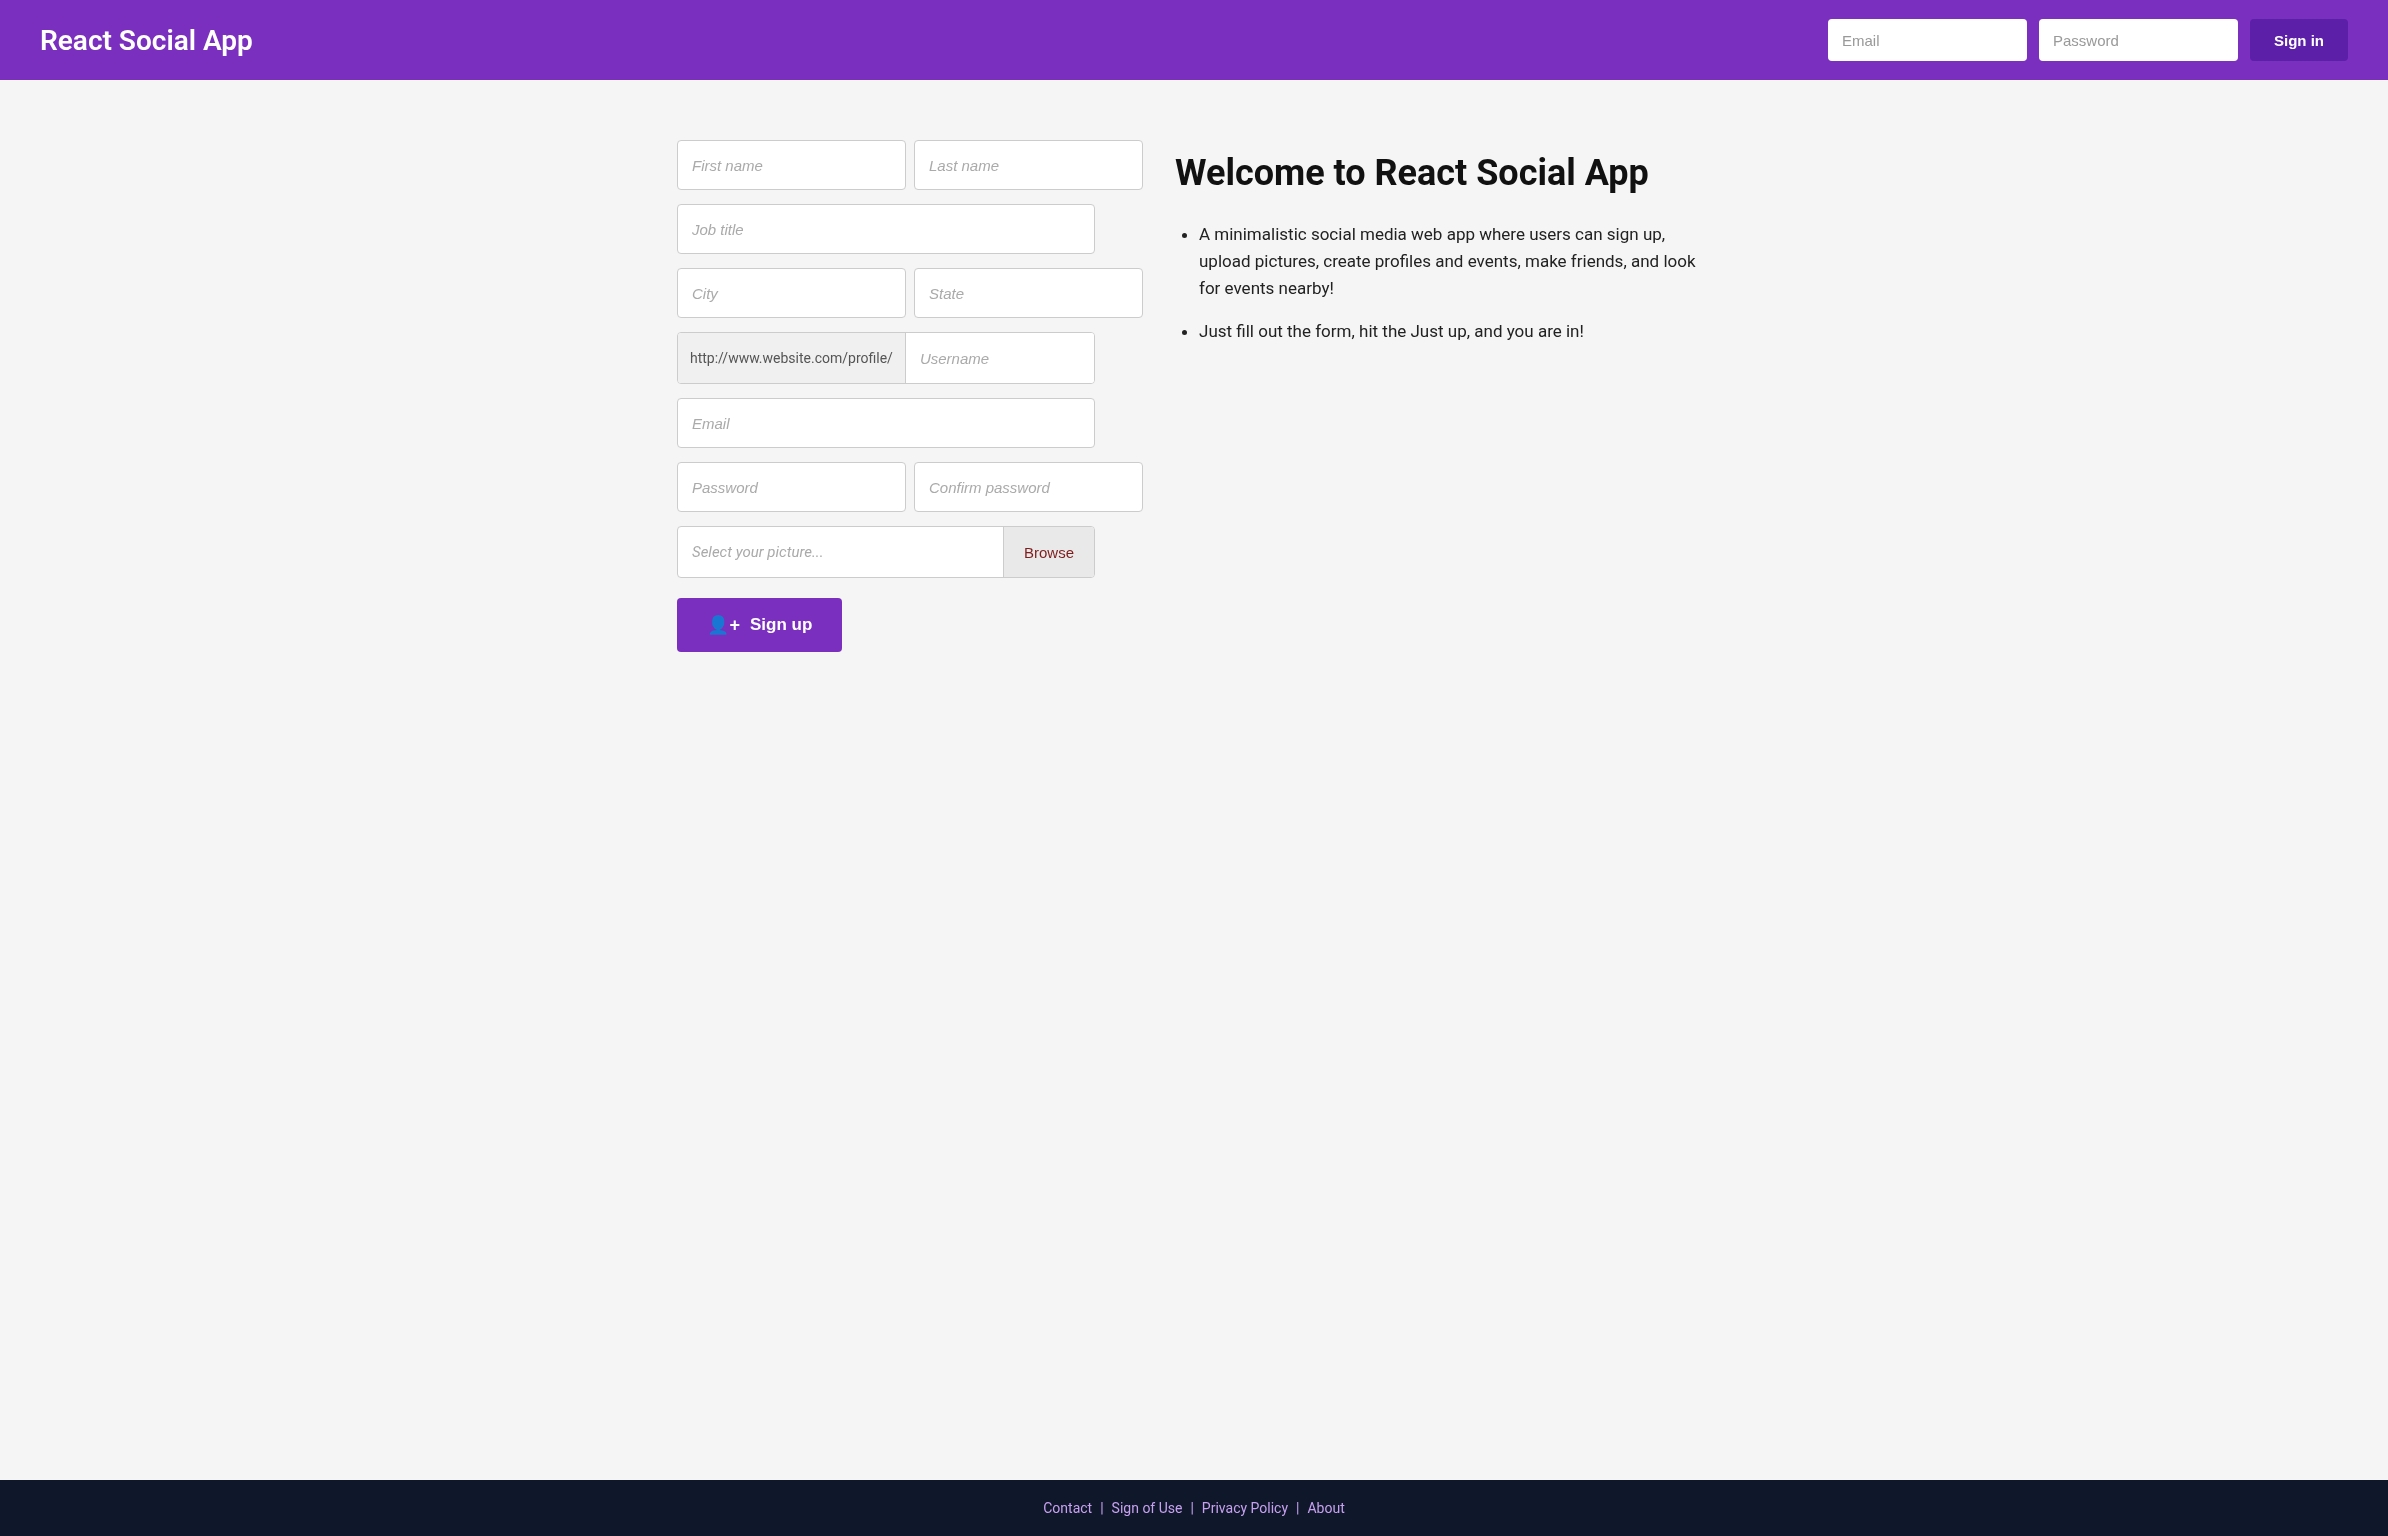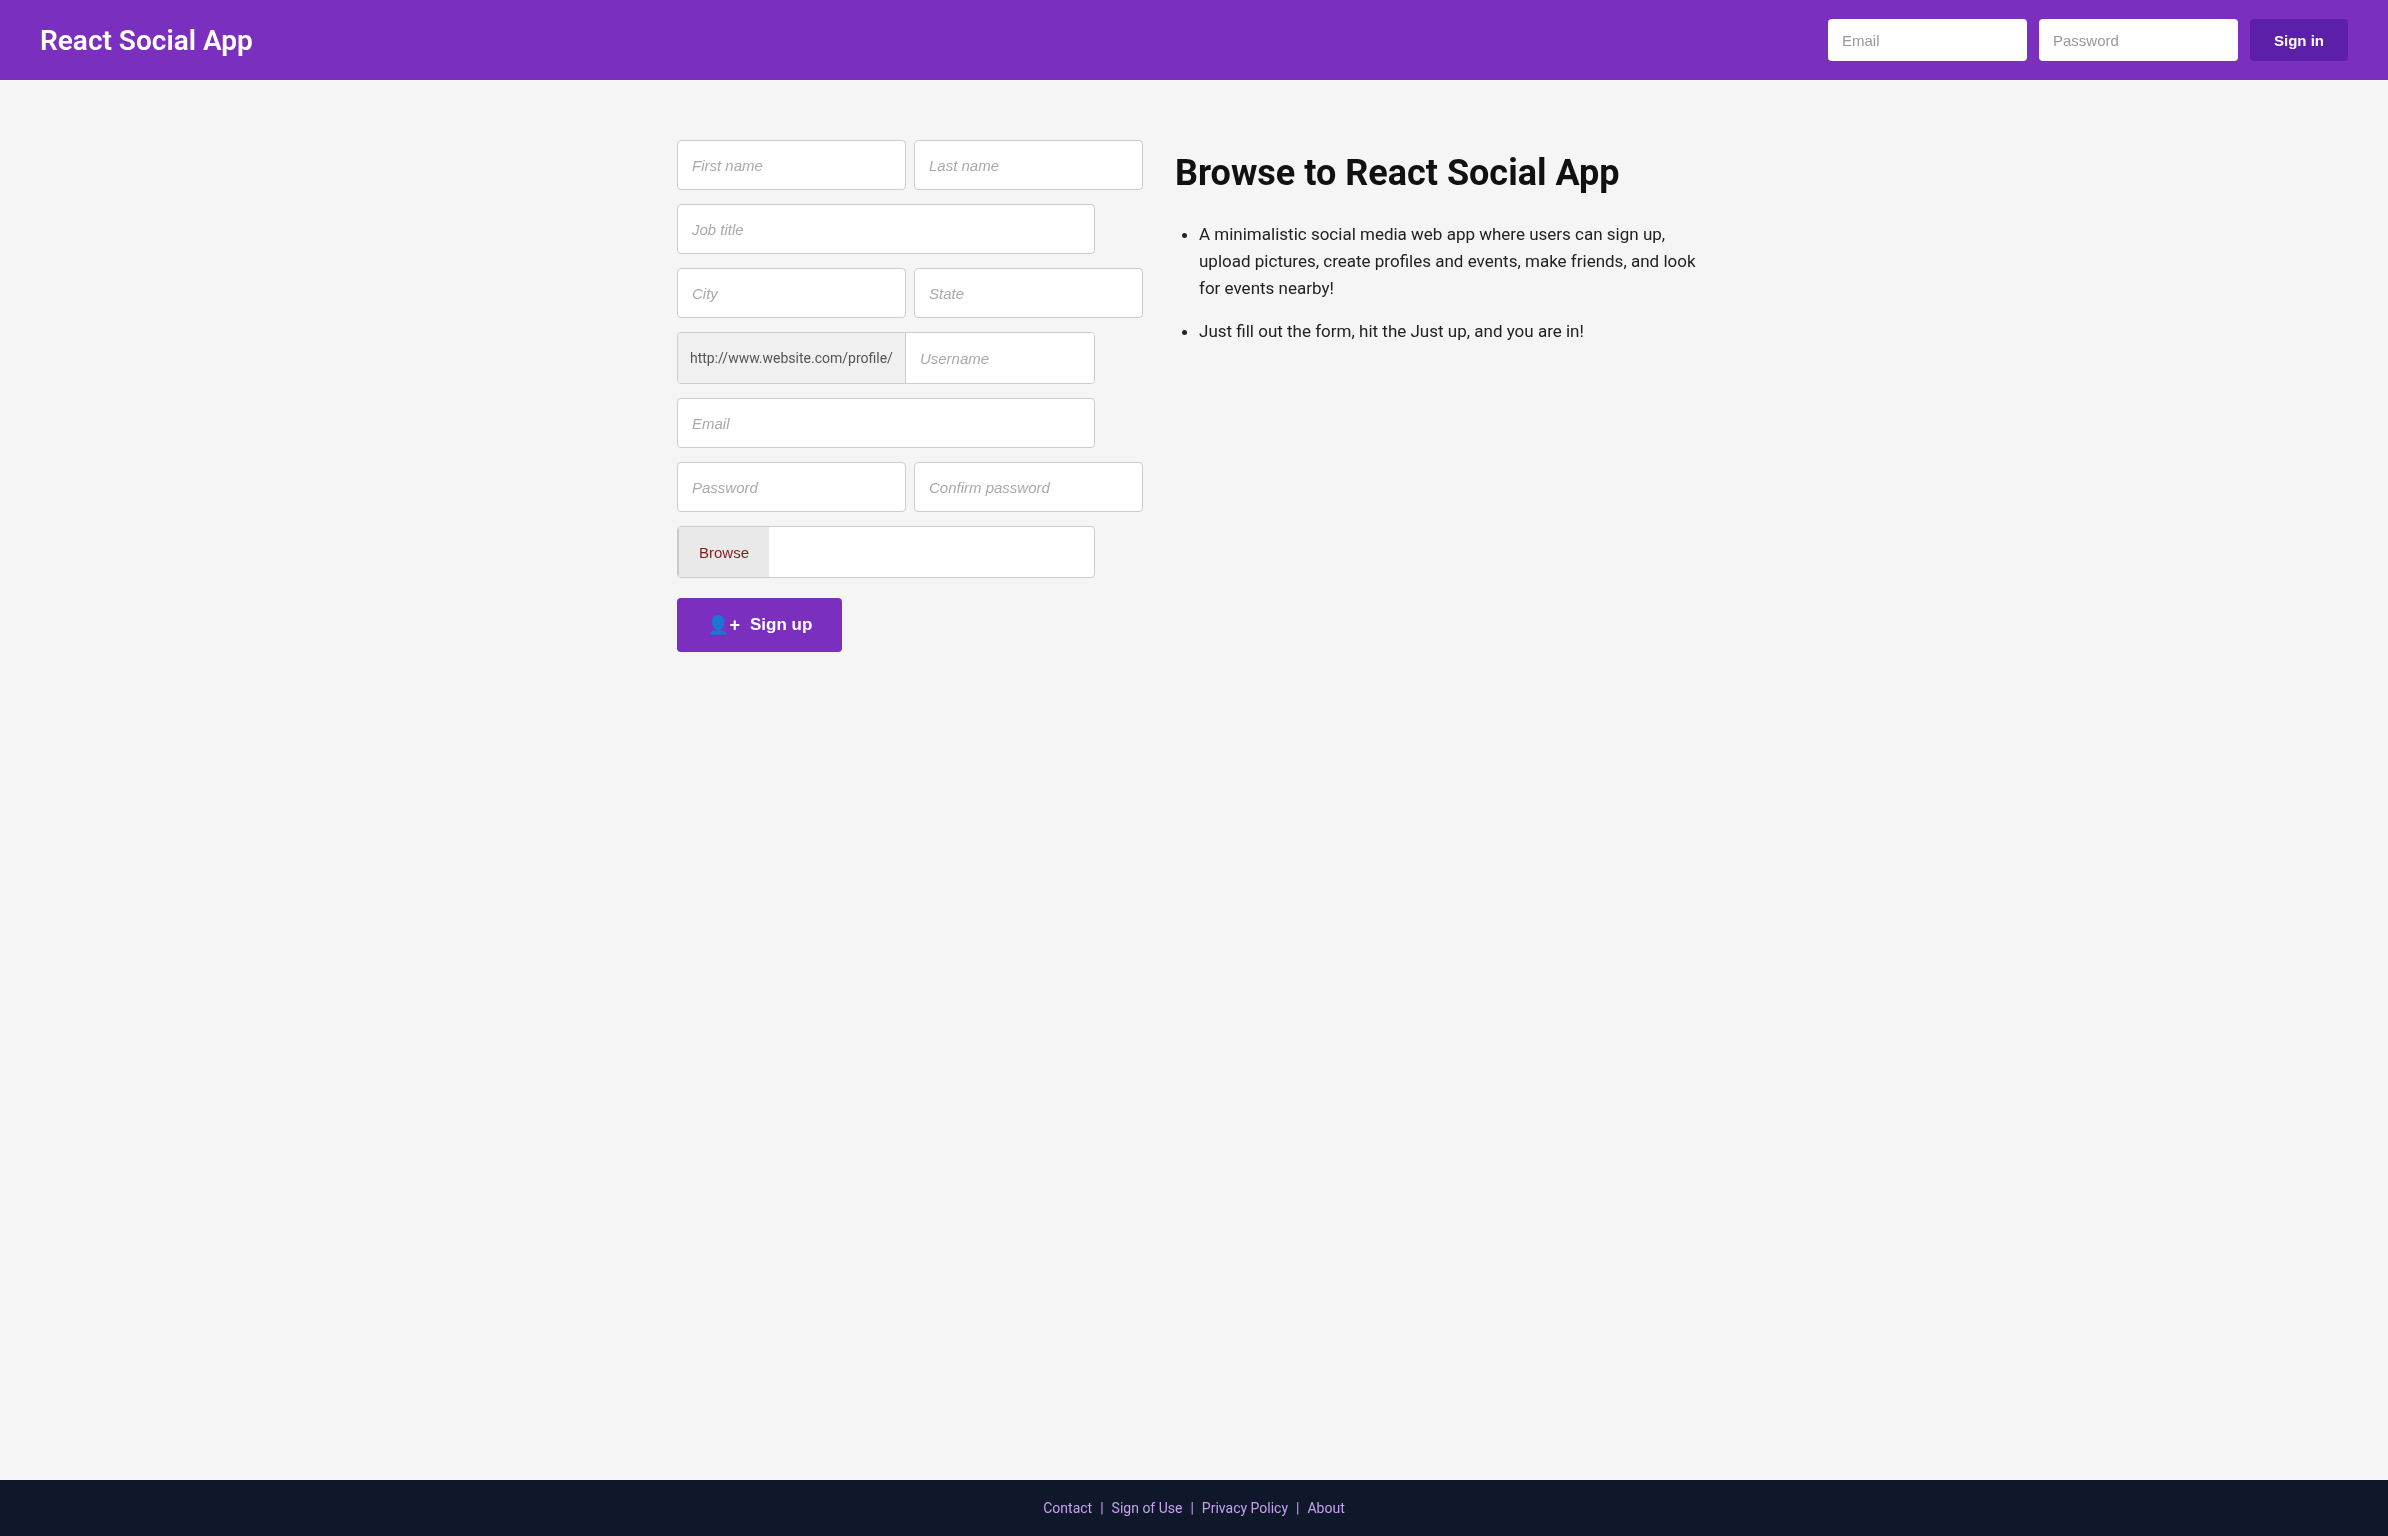--- a/index.html
+++ b/index.html
@@ -294,32 +294,33 @@
     </div>
 
     <input class="form-input-full" type="email" placeholder="Email" style="">
 
     <div class="form-row">
       <input class="form-input" type="password" placeholder="Password" style="">
       <input class="form-input" type="password" placeholder="Confirm password" style="">
     </div>
 
     <div class="file-row">
+      <span class="file-text">Select your picture...</span>
       <button class="browse-btn">Browse</button>
     </div>
 
     <button class="signup-btn">
       <span class="signup-icon">👤+</span>
       <span>Sign up</span>
     </button>
 
   </section>
 
   <section class="info-section">
-    <h1 class="welcome-title">Browse to React Social App</h1>
+    <h1 class="welcome-title">Welcome to React Social App</h1>
     <ul class="welcome-list">
       <li>A minimalistic social media web app where users can sign up, upload pictures, create profiles and events, make friends, and look for events nearby!</li>
       <li>Just fill out the form, hit the Just up, and you are in!</li>
     </ul>
   </section>
 
 </div>
 
 <footer class="footer">
   <a class="footer-link">Contact</a>

